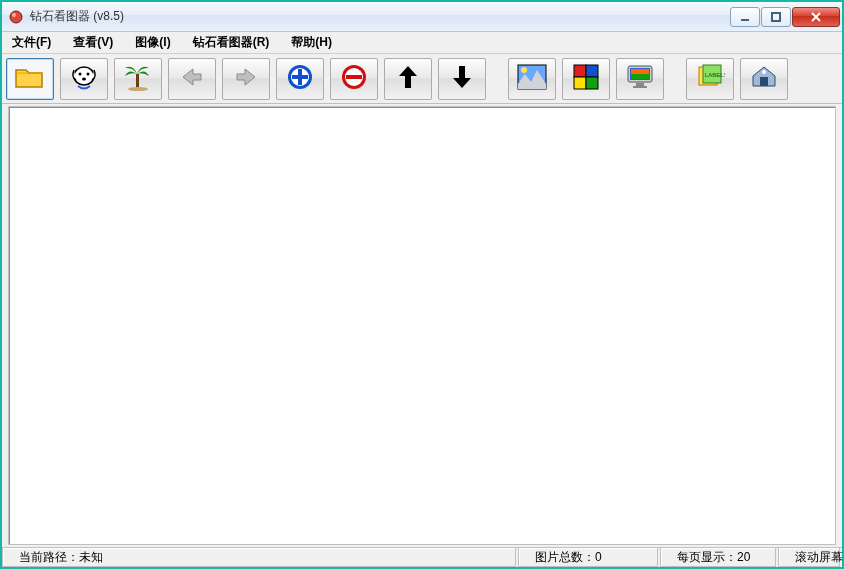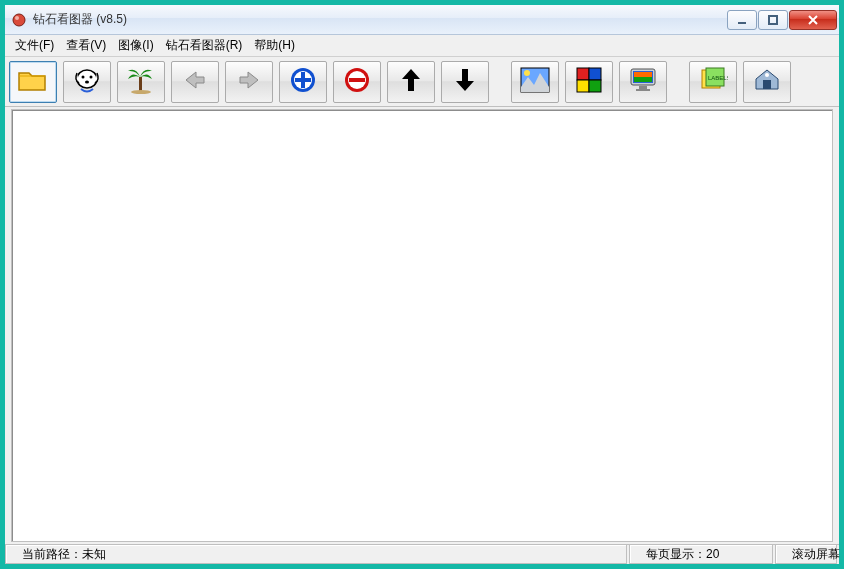--- a/index.html
+++ b/index.html
@@ -7,21 +7,21 @@
     font-family: "Microsoft YaHei", "SimSun", Tahoma, sans-serif;
     font-size: 12px;
     background: #fff;
     width: 844px;
     height: 569px;
     overflow: hidden;
   }
   .window {
     width: 844px;
     height: 569px;
-    border: 5px solid #14b8a6;
+    border: 2px solid #14b8a6;
     background: #f0f0f0;
     display: flex;
     flex-direction: column;
     justify-content: space-between;
   }
   
   .titlebar {
     height: 30px;
     background: linear-gradient(to bottom, #f6f9fd 0%, #e6eef9 45%, #d9e5f5 46%, #e9f1fb 100%);
     border-bottom: 1px solid #b6c6da;
@@ -58,20 +58,22 @@
   .win-btn svg { display: block; }
 
   
   .menubar {
     height: 22px;
     background: #f0f0f0;
     border-bottom: 1px solid #d0d0d0;
     display: flex;
     align-items: center;
     padding-left: 4px;
+    gap: 10px;
+    font-weight: bold;
   }
   .menubar .menu { color: #000; cursor: default; padding: 2px 6px; }
 
   
   .toolbar {
     height: 50px;
     background: #f0f0f0;
     border-bottom: 1px solid #bfbfbf;
     display: flex;
     align-items: center;
@@ -313,21 +315,25 @@
     </div>
   </div>
 
   <div class="main"></div>
 
   <div class="statusbar">
     <div class="panel path">
       <span>当前路径：</span>
       <span>未知</span>
     </div>
-    <div class="panel" style="width:144px">
+    <div class="panel" style="width:140px">
+      <span>图片总数：</span>
+      <span>0</span>
+    </div>
+    <div class="panel" style="width:116px">
       <span>每页显示：</span>
       <span>20</span>
     </div>
     <div class="panel" style="width:62px">
       <span>滚动屏幕</span>
     </div>
   </div>
 
 </div>
 

